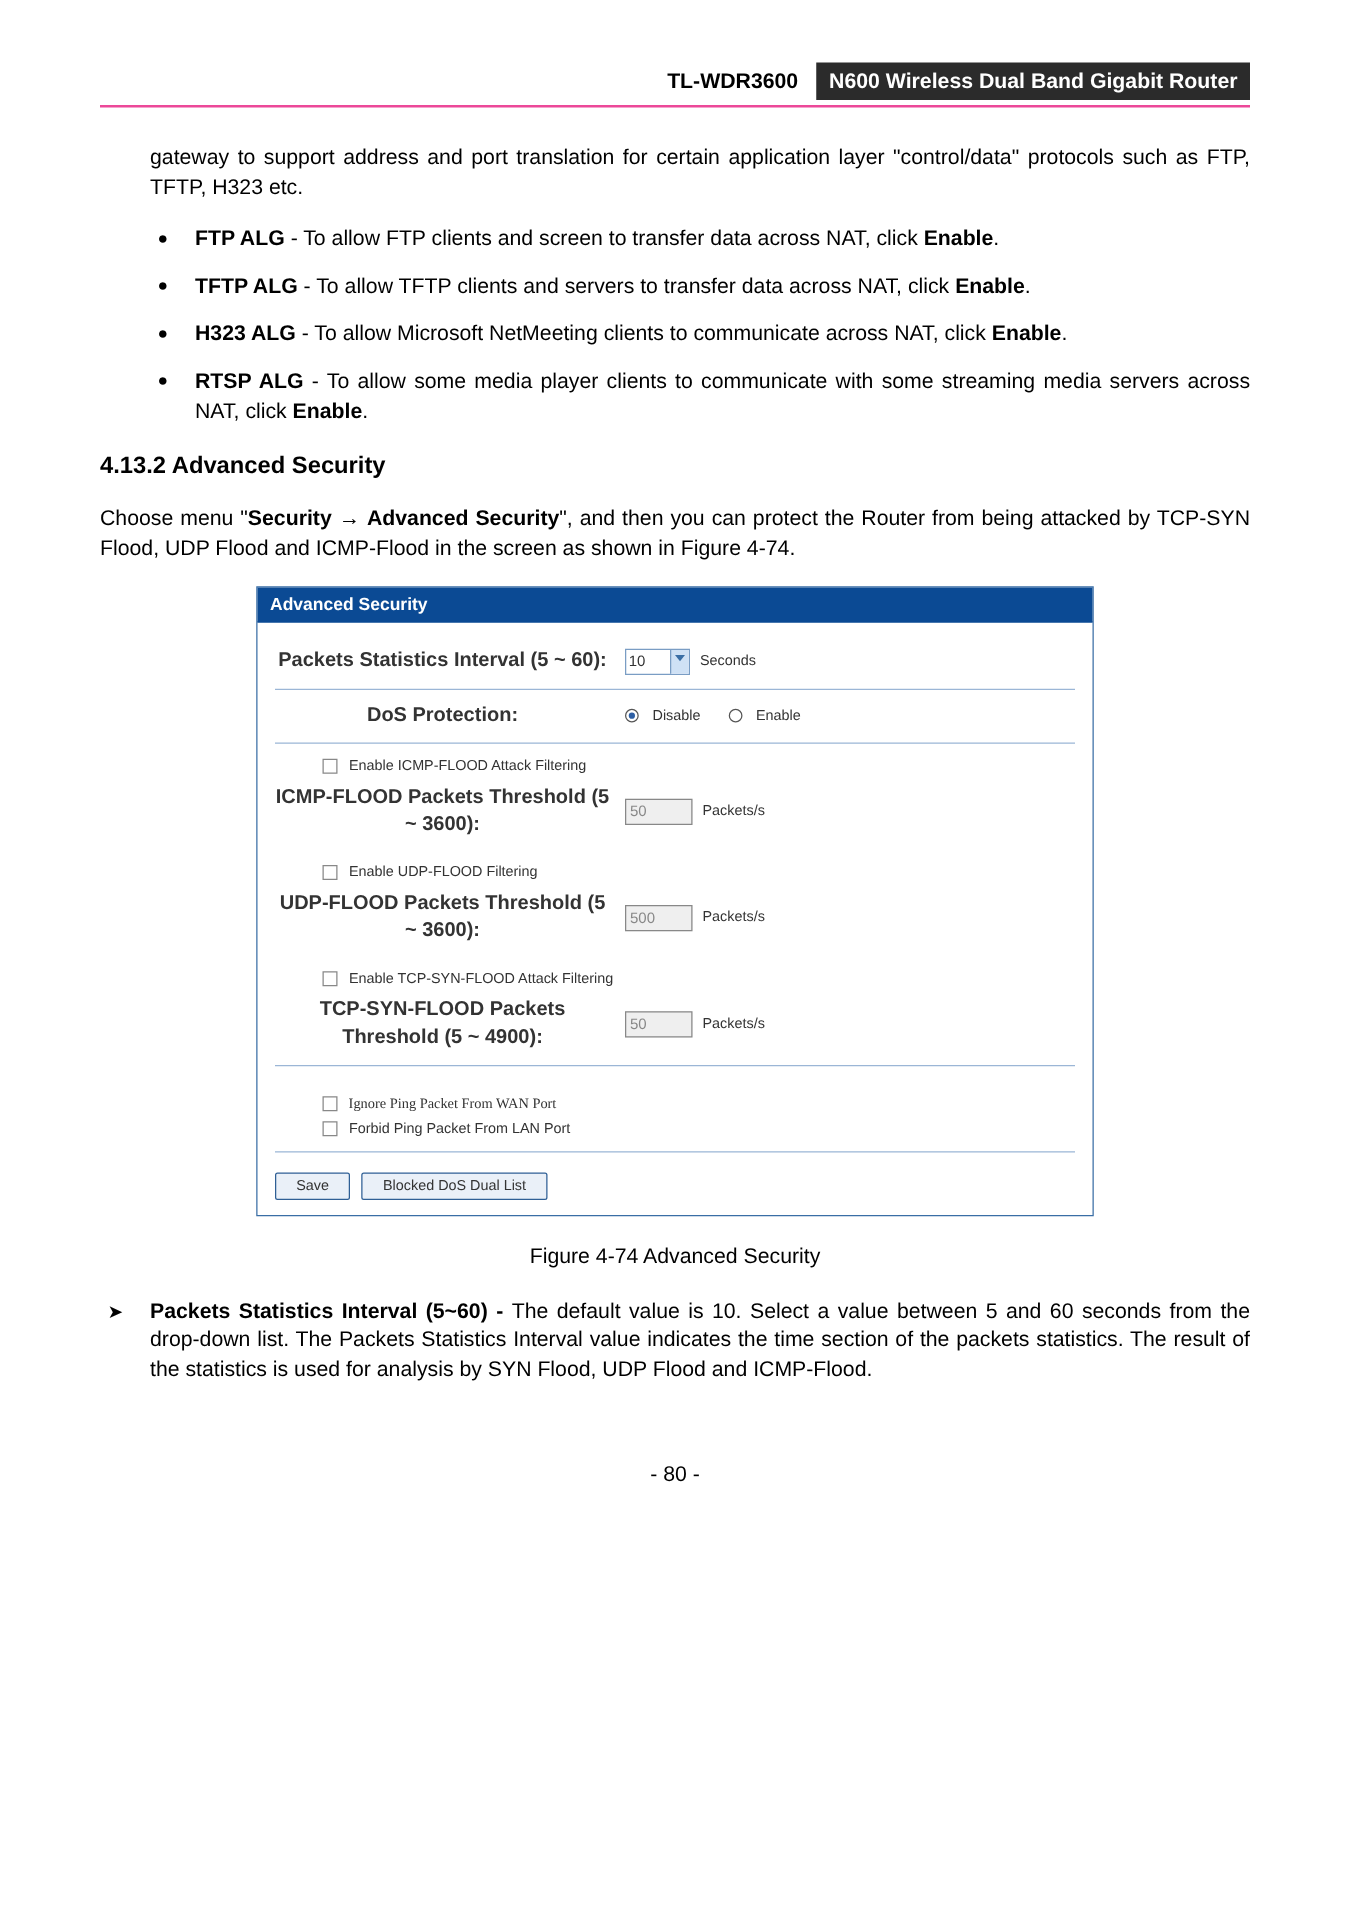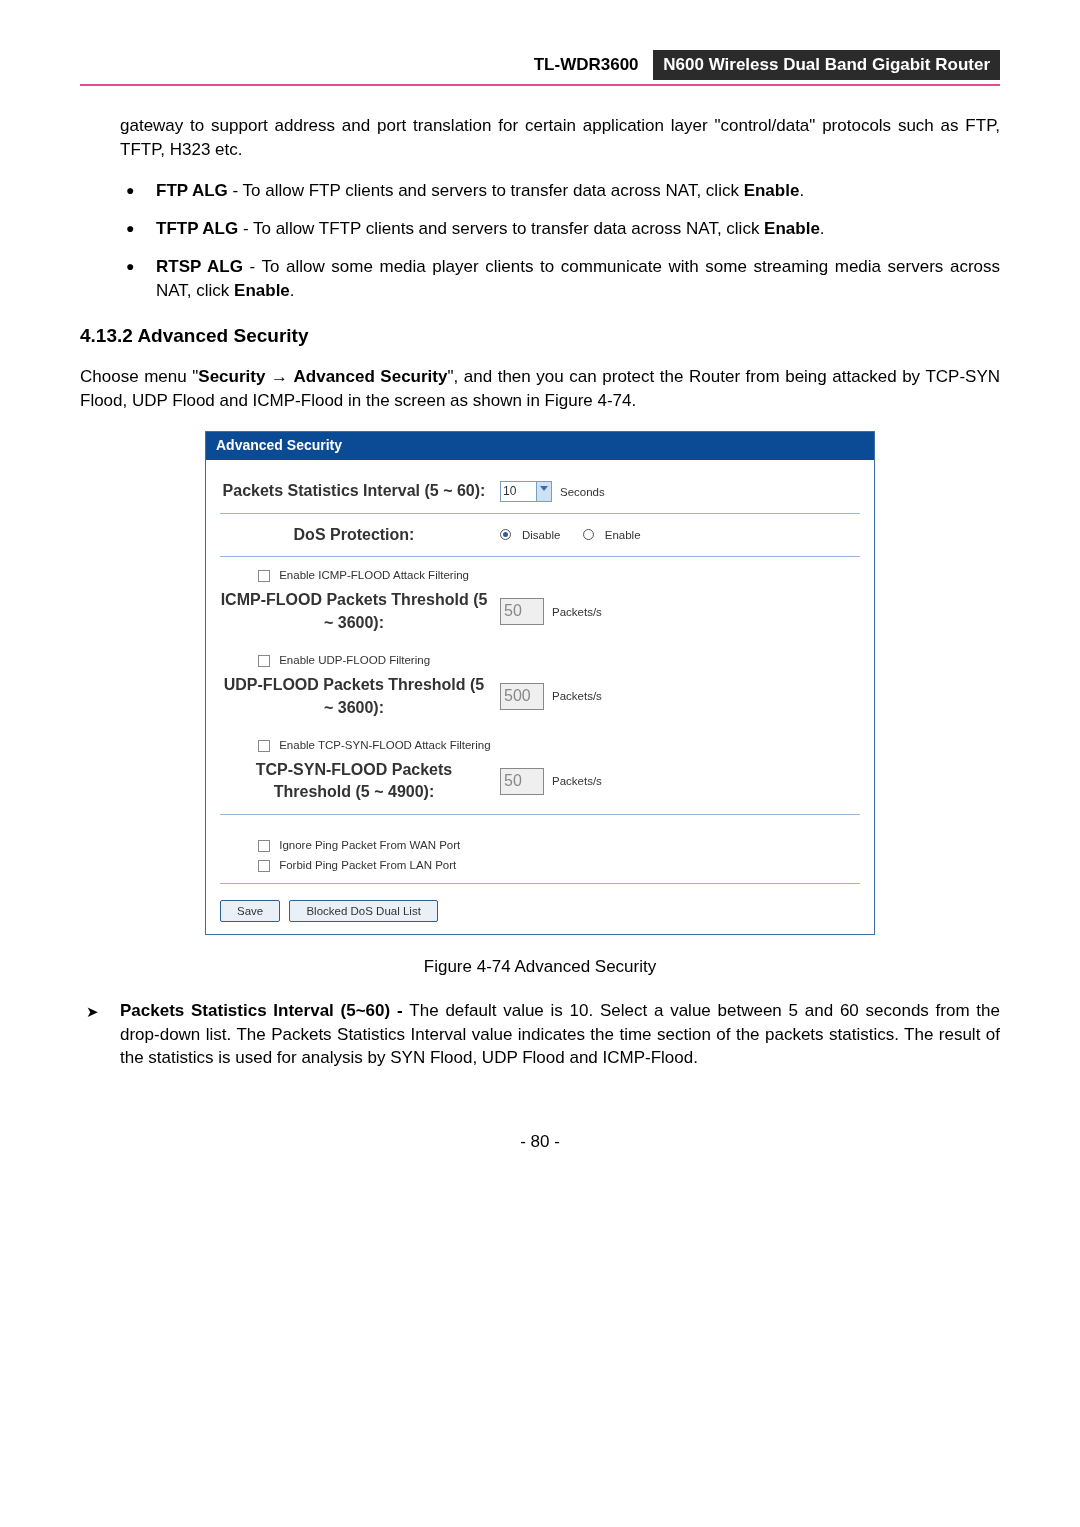--- a/index.html
+++ b/index.html
@@ -127,25 +127,25 @@
     display: inline-block;
     width: 12px; height: 12px;
     border: 1px solid #888;
     background: #fff;
     vertical-align: middle;
     margin-right: 6px;
   }
   .filter-row { margin-left: 38px; font-size: 11.5px; margin-top: 10px; margin-bottom: 4px; }
   .tinput {
     display: inline-block;
-    width: 44px;
+    width: 54px;
     border: 1px solid #888;
     background: #efefef;
     color: #888;
-    font-size: 16px;
+    font-size: 12px;
     padding: 1px 3px;
   }
   .btnwrap { margin-top: 16px; }
   .btn {
     display: inline-block;
     border: 1px solid #2f5f95;
     background: #eaf0f8;
     padding: 2px 16px;
     font-size: 11.5px;
     border-radius: 2px;
@@ -170,26 +170,29 @@
   <div class="header-bar">
     <span class="model">TL-WDR3600</span>
     <span class="title">N600 Wireless Dual Band Gigabit Router</span>
   </div>
 
   <div class="body-text">
     <p>gateway to support address and port translation for certain application layer "control/data" protocols such as FTP, TFTP, H323 etc.</p>
 
     <ul class="bullets">
       <li>
-        <b>FTP ALG</b><span> - To allow FTP clients and servers to transfer data across NAT, click </span><b>Enable</b><span>.</span>
+        <b>FTP ALG</b><span> - To allow FTP clients and screen to transfer data across NAT, click </span><b>Enable</b><span>.</span>
       </li>
       <li>
         <b>TFTP ALG</b><span> - To allow TFTP clients and servers to transfer data across NAT, click </span><b>Enable</b><span>.</span>
       </li>
       <li>
+        <b>H323 ALG</b><span> - To allow Microsoft NetMeeting clients to communicate across NAT, click </span><b>Enable</b><span>.</span>
+      </li>
+      <li>
         <b>RTSP ALG</b><span> - To allow some media player clients to communicate with some streaming media servers across NAT, click </span><b>Enable</b><span>.</span>
       </li>
     </ul>
   </div>
 
   <div class="outer-text">
 
     <h3 class="section">4.13.2  Advanced Security</h3>
 
     <p>
@@ -259,21 +262,21 @@
         <div class="row">
           <div class="row-label">TCP-SYN-FLOOD Packets Threshold (5 ~ 4900):</div>
           <div class="row-content">
             <span class="tinput">50</span>
             <span>Packets/s</span>
           </div>
         </div>
 
         <div class="divider"></div>
 
-        <div class="filter-row" style="margin-top:22px;">
+        <div class="filter-row" style="margin-top:22px;font-family:Liberation Serif, serif;">
           <span class="chk"></span>
           <span>Ignore Ping Packet From WAN Port</span>
         </div>
         <div class="filter-row" style="margin-top:4px;">
           <span class="chk"></span>
           <span>Forbid Ping Packet From LAN Port</span>
         </div>
 
         <div class="divider"></div>
 

